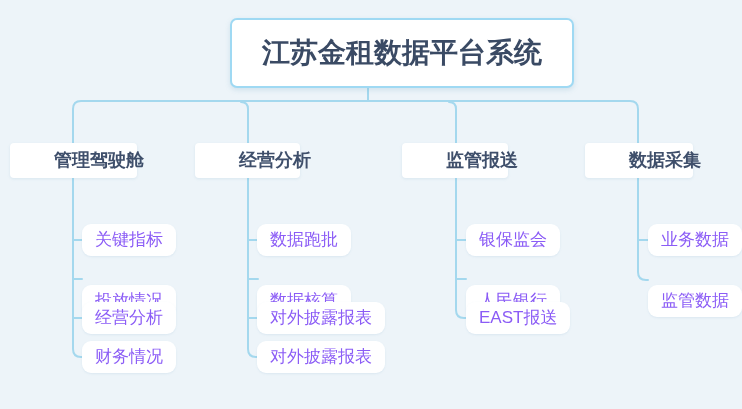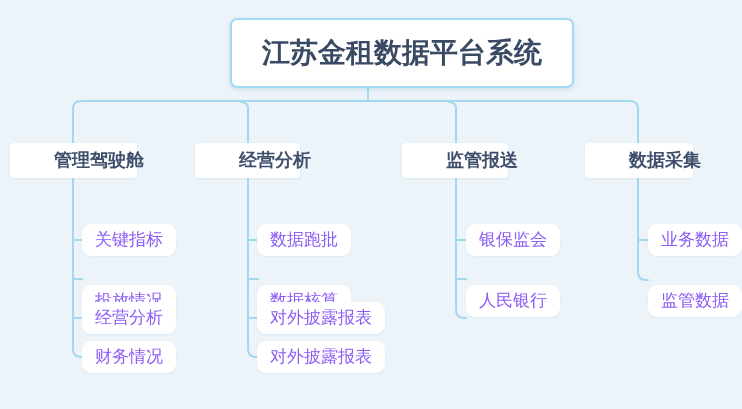--- a/index.html
+++ b/index.html
@@ -103,17 +103,18 @@
   <div class="node leaf-node lx0 row2">经营分析</div>
   <div class="node leaf-node lx0 row3">财务情况</div>
 
   <div class="node leaf-node lx1 row0">数据跑批</div>
   <div class="node leaf-node lx1 row1">数据核算</div>
   <div class="node leaf-node lx1 row2">对外披露报表</div>
   <div class="node leaf-node lx1 row3">对外披露报表</div>
 
   <div class="node leaf-node lx2 row0">银保监会</div>
   <div class="node leaf-node lx2 row1">人民银行</div>
+  <div class="node leaf-node lx2 row2">EAST报送</div>
 
   <div class="node leaf-node lx3 row0">业务数据</div>
   <div class="node leaf-node lx3 row1">监管数据</div>
 
 </div>
 
 </body></html>

